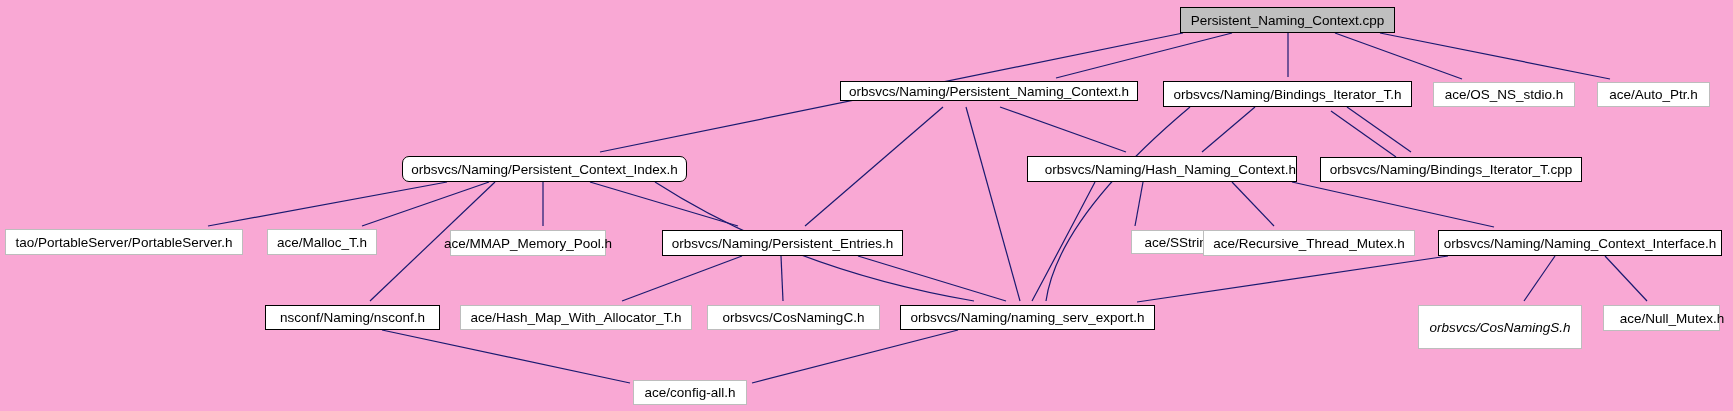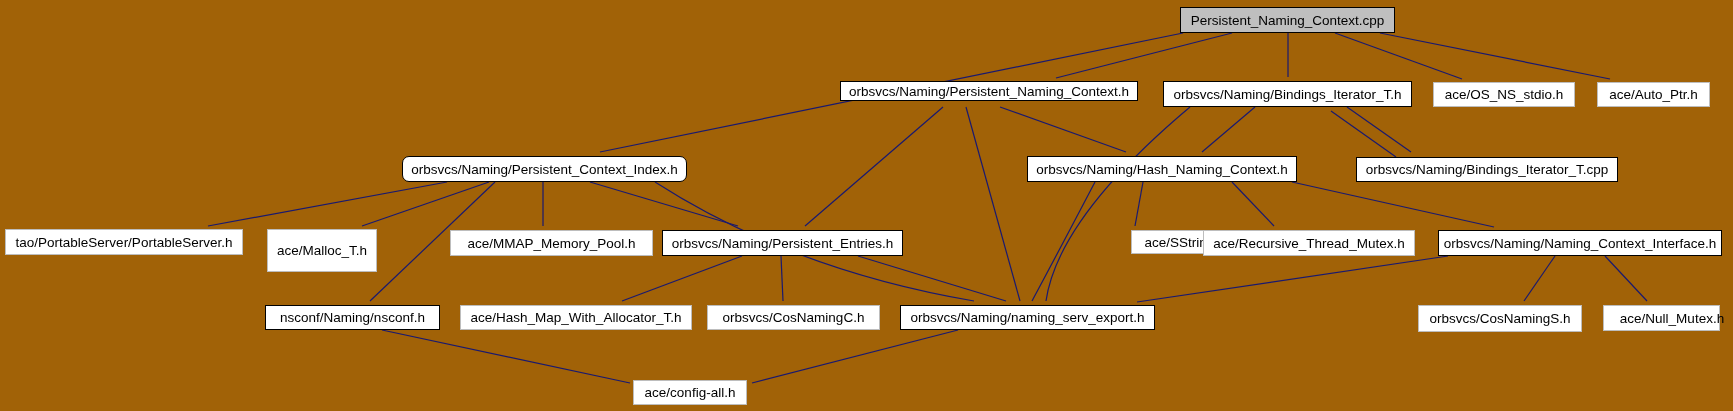--- a/index.html
+++ b/index.html
@@ -1,19 +1,19 @@
 <!DOCTYPE html>
 <html><head>
 <meta charset="utf-8">
 <style>
   html,body{margin:0;padding:0;background:#ffffff;}
   #canvas{
     position:relative;
     width:1733px;height:411px;
-    background:#a16207;
+    background:#f9a8d4;
     font-family:"Liberation Sans", sans-serif;
     overflow:hidden;
   }
   #edges-svg{position:absolute;left:0;top:0;width:1733px;height:411px;}
   #edges-svg path{fill:none;stroke-width:1.2px;}
   .node{
     position:absolute;
     display:flex;align-items:center;justify-content:center;
     background:#ffffff;
     border:1px solid #000000;
@@ -79,33 +79,33 @@
       </div>
       <div class="node plain" style="left: 1433px; top: 82px; width: 142px; height: 25px;">
         <span>ace/OS_NS_stdio.h</span>
       </div>
       <div class="node plain" style="left: 1597px; top: 82px; width: 113px; height: 25px;">
         <span>ace/Auto_Ptr.h</span>
       </div>
       <div class="node linked" style="left: 402px; top: 156px; width: 285px; height: 26px; border-radius: 7px;">
         <span>orbsvcs/Naming/Persistent_Context_Index.h</span>
       </div>
-      <div class="node linked" style="left: 1027px; top: 156px; width: 270px; height: 26px;">
+      <div class="node linked" style="left: 1027px; top: 156px; width: 270px; height: 26px; justify-content: flex-end;">
         <span>orbsvcs/Naming/Hash_Naming_Context.h</span>
       </div>
-      <div class="node linked" style="left: 1356px; top: 157px; width: 262px; height: 25px;">
+      <div class="node linked" style="left: 1320px; top: 157px; width: 262px; height: 25px;">
         <span>orbsvcs/Naming/Bindings_Iterator_T.cpp</span>
       </div>
       <div class="node plain" style="left: 5px; top: 229px; width: 238px; height: 26px;">
         <span>tao/PortableServer/PortableServer.h</span>
       </div>
-      <div class="node plain" style="left: 267px; top: 229px; width: 110px; height: 43px;">
+      <div class="node plain" style="left: 267px; top: 229px; width: 110px; height: 26px;">
         <span>ace/Malloc_T.h</span>
       </div>
-      <div class="node plain" style="left: 450px; top: 230px; width: 203px; height: 26px;">
+      <div class="node plain" style="left: 450px; top: 230px; width: 156px; height: 26px;">
         <span>ace/MMAP_Memory_Pool.h</span>
       </div>
       <div class="node linked" style="left: 662px; top: 230px; width: 241px; height: 26px;">
         <span>orbsvcs/Naming/Persistent_Entries.h</span>
       </div>
       <div class="node plain" style="left: 1103px; top: 230px; width: 108px; height: 24px; margin-left: 28px;">
         <span>ace/SString.h</span>
       </div>
       <div class="node plain" style="left: 1203px; top: 230px; width: 212px; height: 26px;">
         <span>ace/Recursive_Thread_Mutex.h</span>
@@ -118,21 +118,21 @@
       </div>
       <div class="node plain" style="left: 460px; top: 305px; width: 232px; height: 25px;">
         <span>ace/Hash_Map_With_Allocator_T.h</span>
       </div>
       <div class="node plain" style="left: 707px; top: 305px; width: 173px; height: 25px;">
         <span>orbsvcs/CosNamingC.h</span>
       </div>
       <div class="node linked" style="left: 900px; top: 305px; width: 255px; height: 25px;">
         <span>orbsvcs/Naming/naming_serv_export.h</span>
       </div>
-      <div class="node plain" style="left: 1418px; top: 305px; width: 164px; height: 27px;">
+      <div class="node plain" style="left: 1418px; top: 305px; width: 164px; height: 44px; font-style: italic;">
         <span>orbsvcs/CosNamingS.h</span>
       </div>
       <div class="node plain" style="left: 1603px; top: 305px; width: 117px; height: 26px; padding-left: 21px;">
         <span>ace/Null_Mutex.h</span>
       </div>
       <div class="node plain" style="left: 633px; top: 380px; width: 114px; height: 25px;">
         <span>ace/config-all.h</span>
       </div>
     </div>
 </div>

